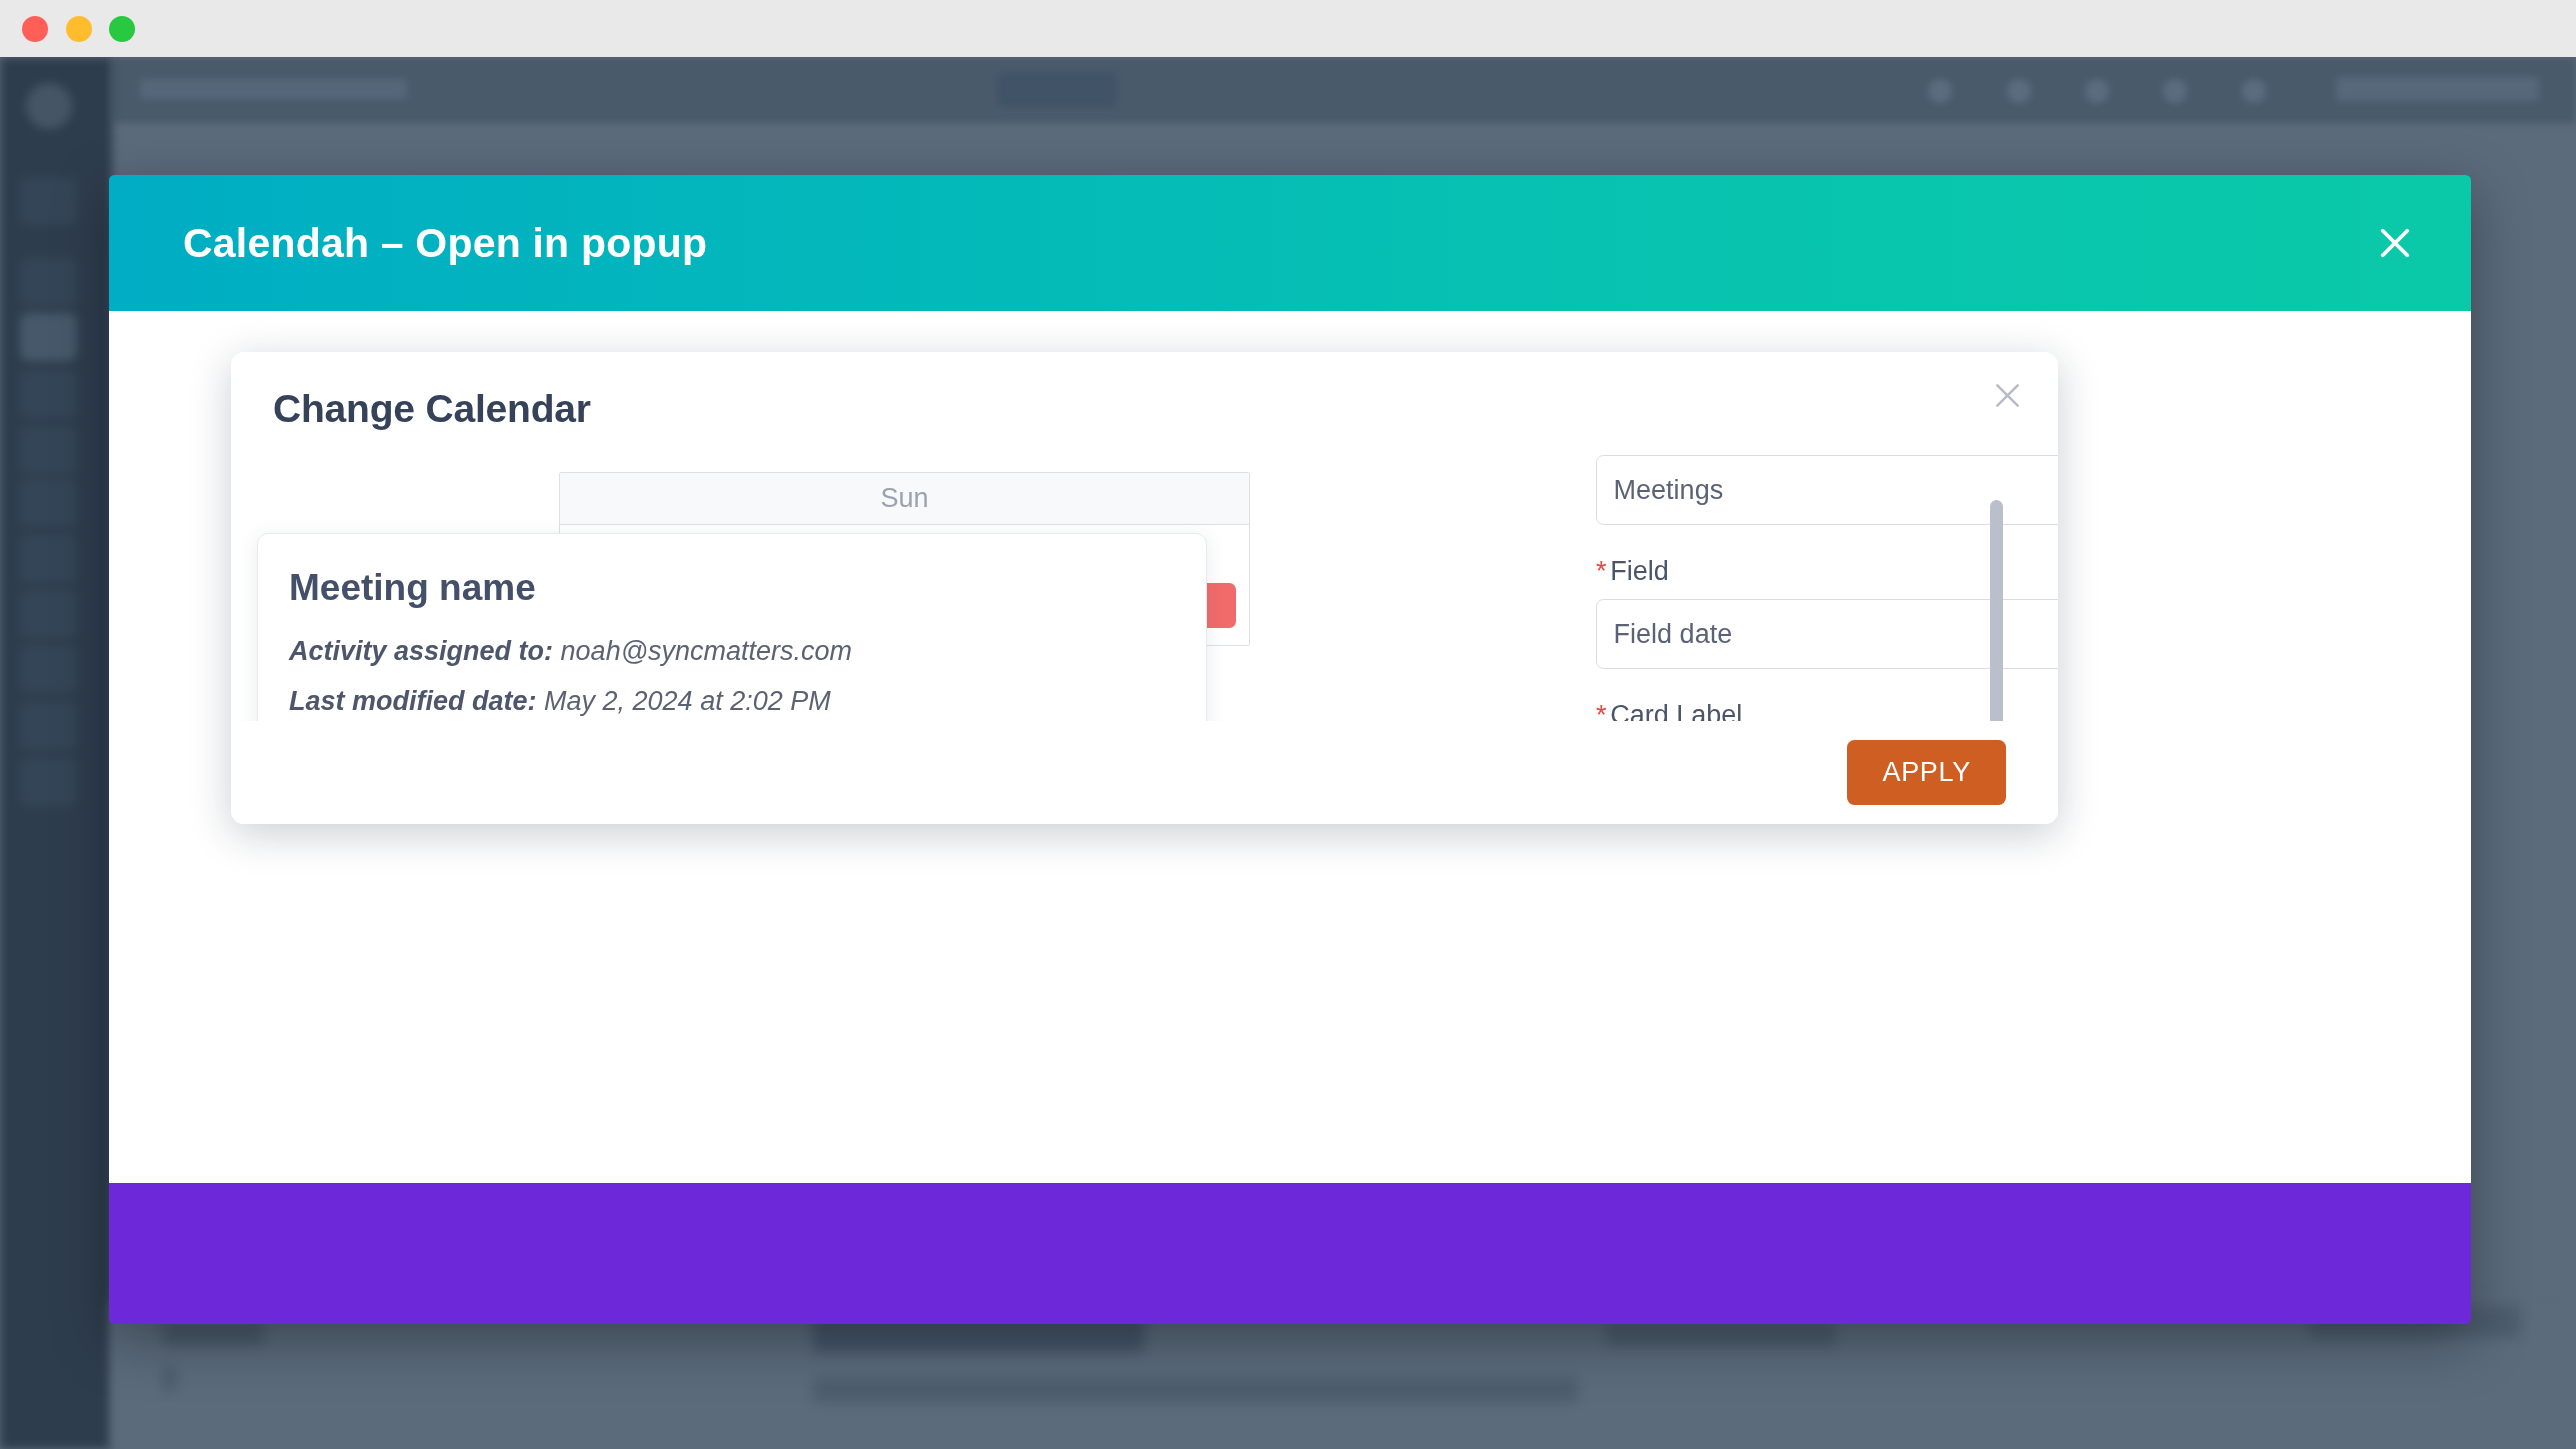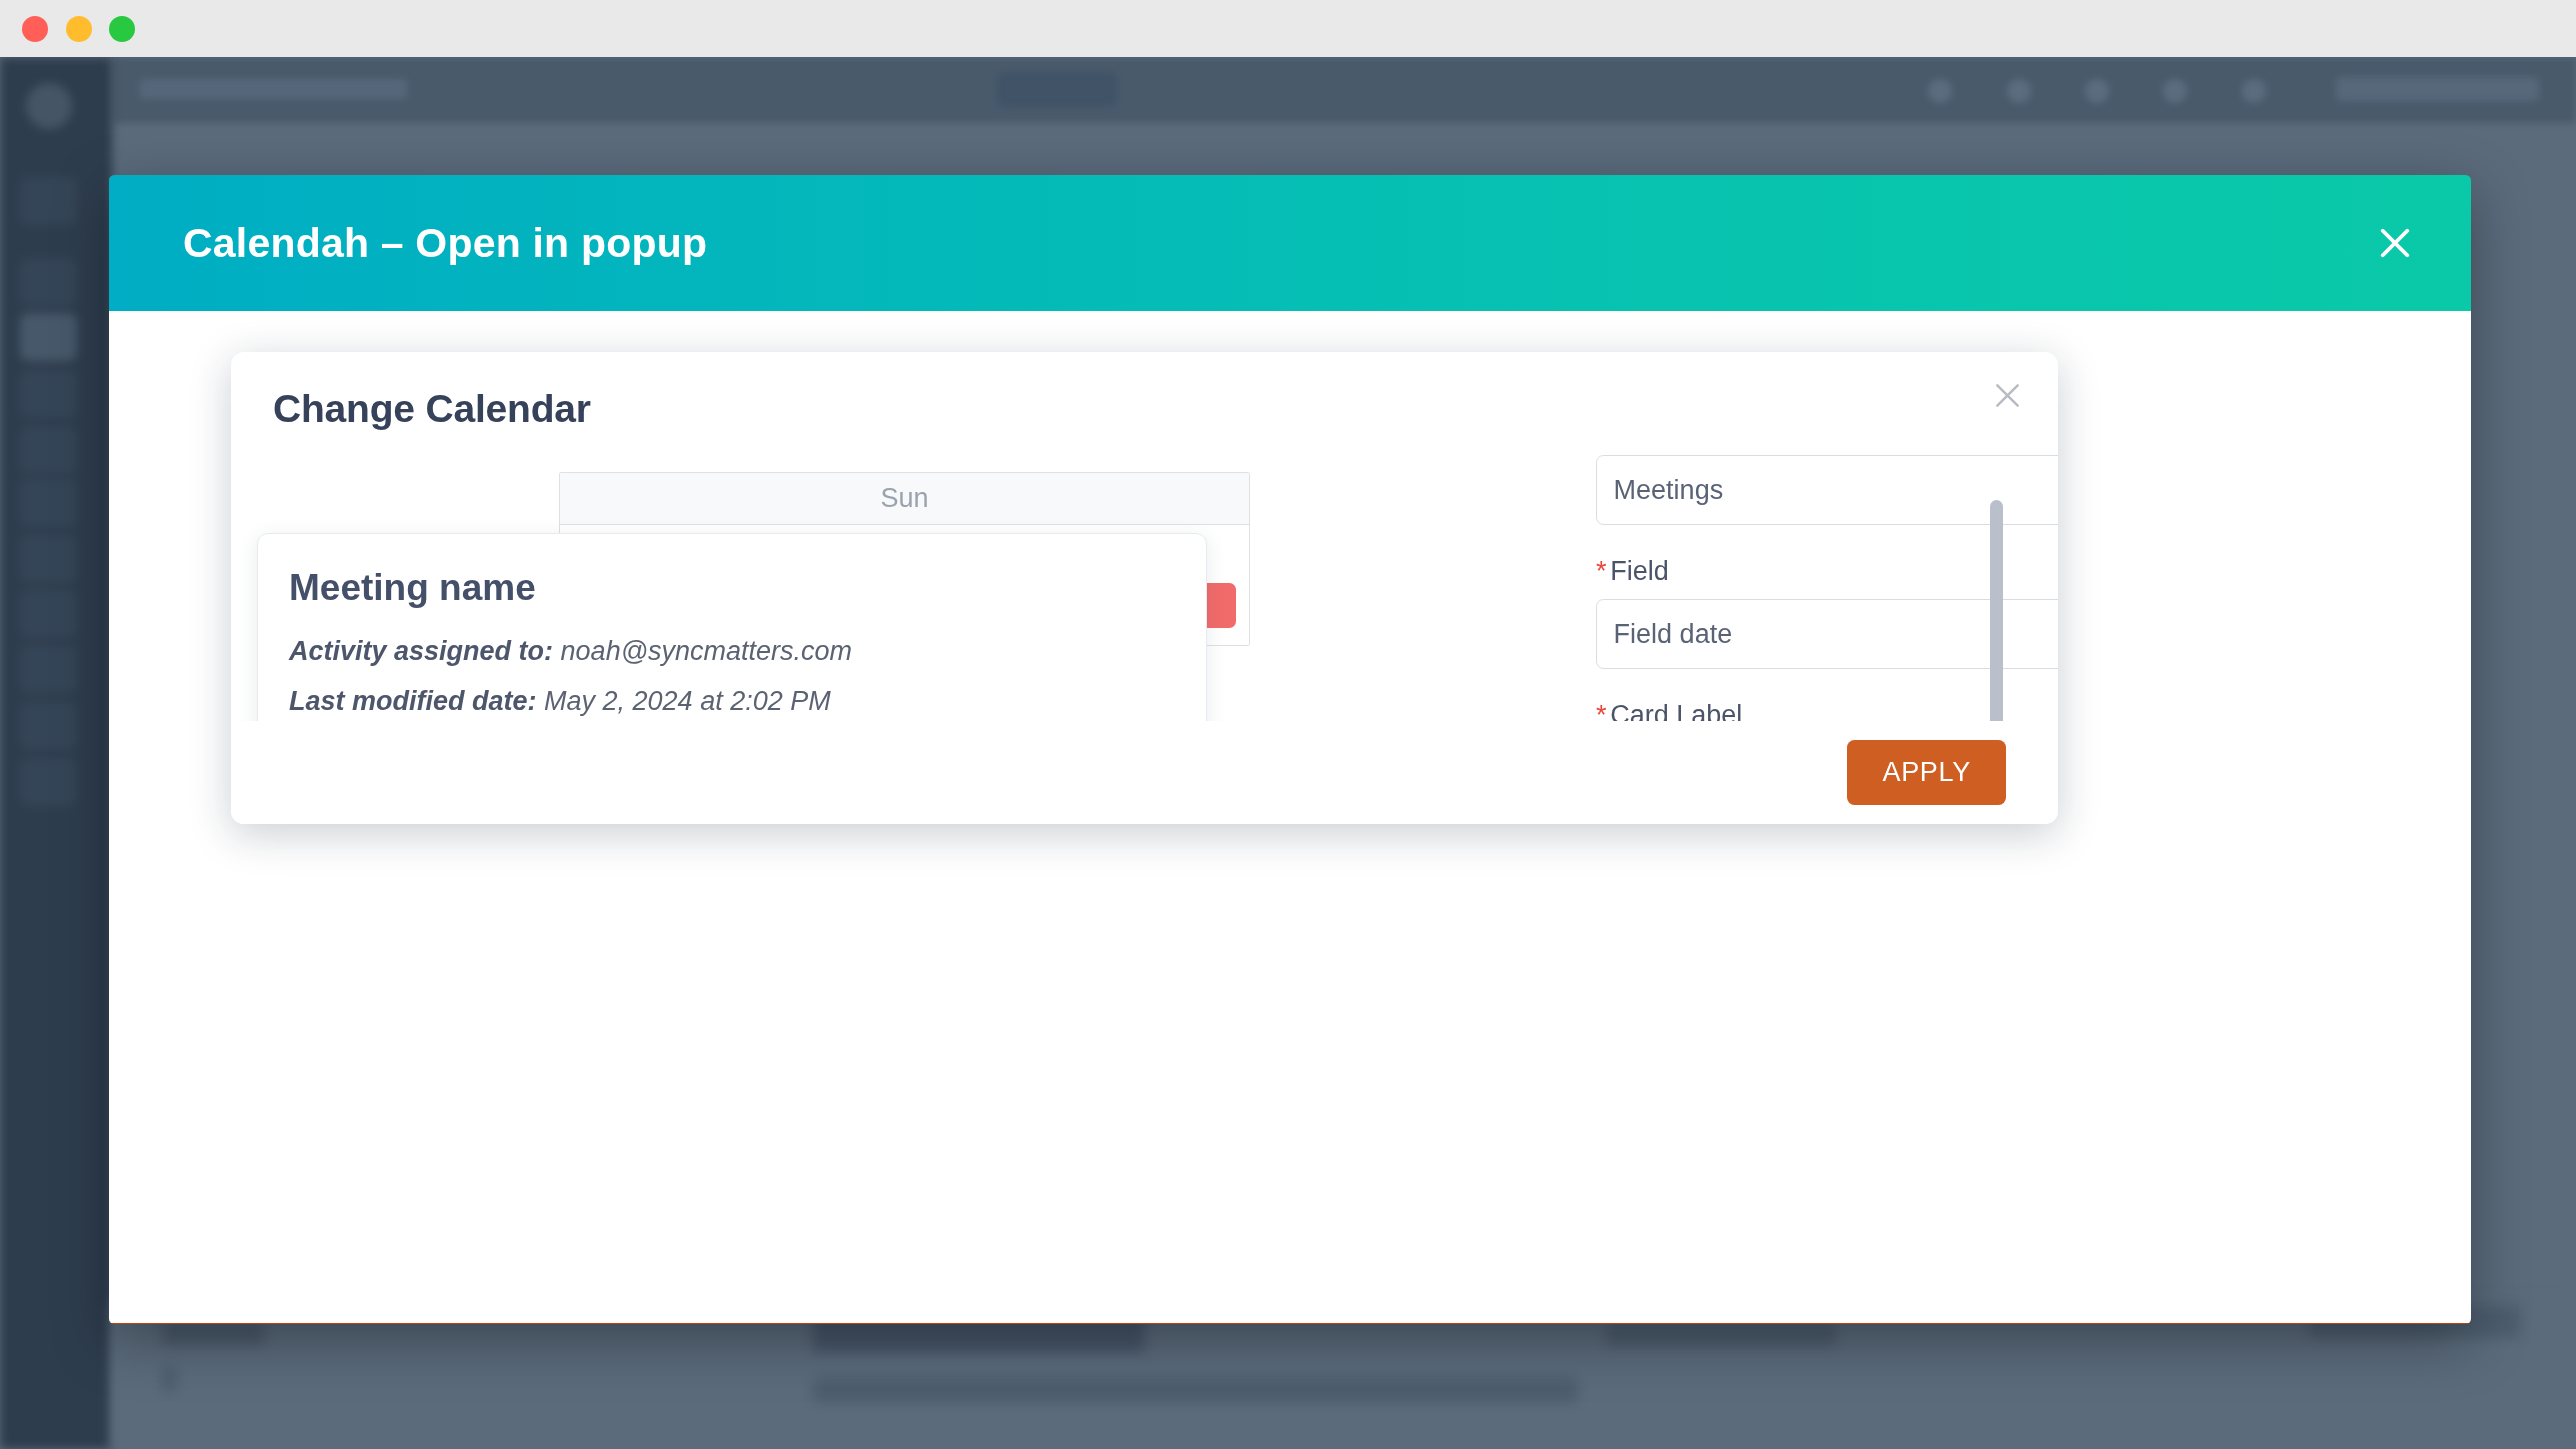--- a/index.html
+++ b/index.html
@@ -131,38 +131,38 @@
     background: #ffffff12; border-radius: 7.4px;
     display: flex; align-items: center; justify-content: space-around;
     filter: blur(0.6px);
   }
   .bg-row-tool svg { opacity: .9; }
 
   
   .popup {
     position: absolute; left: 109px; top: 175px;
     width: 2362px; height: 1149px;
-    background: #c2410c;
+    background: #6d28d9;
     border-radius: 5.5px;
     box-shadow: 0 16.6px 55px rgba(0,0,0,.35);
     overflow: hidden;
   }
   .popup-header {
     height: 136px; width: 100%;
     background: linear-gradient(90deg, #00adc4 0%, #07c3b0 65%, #0ac9a8 100%);
     display: flex; align-items: center; justify-content: space-between;
     padding: 0 55px 0 74px;
   }
   .popup-title {
     color: #ffffff; font-size: 41px; font-weight: bold;
     letter-spacing: 0.2px;
   }
   .popup-close { cursor: pointer; line-height: 0; }
 
-  .popup-body { position: relative; width: 100%; height: 1012px; background: #fff; }
+  .popup-body { position: relative; width: 100%; height: 872px; background: #fff; }
 
   
   .cc-modal {
     position: absolute; left: 122px; top: 41px;
     width: 1827px; height: 472px;
     background: #ffffff;
     border-radius: 13px;
     box-shadow: 0 9.2px 42px rgba(20,30,50,.22);
     overflow: hidden;
   }

